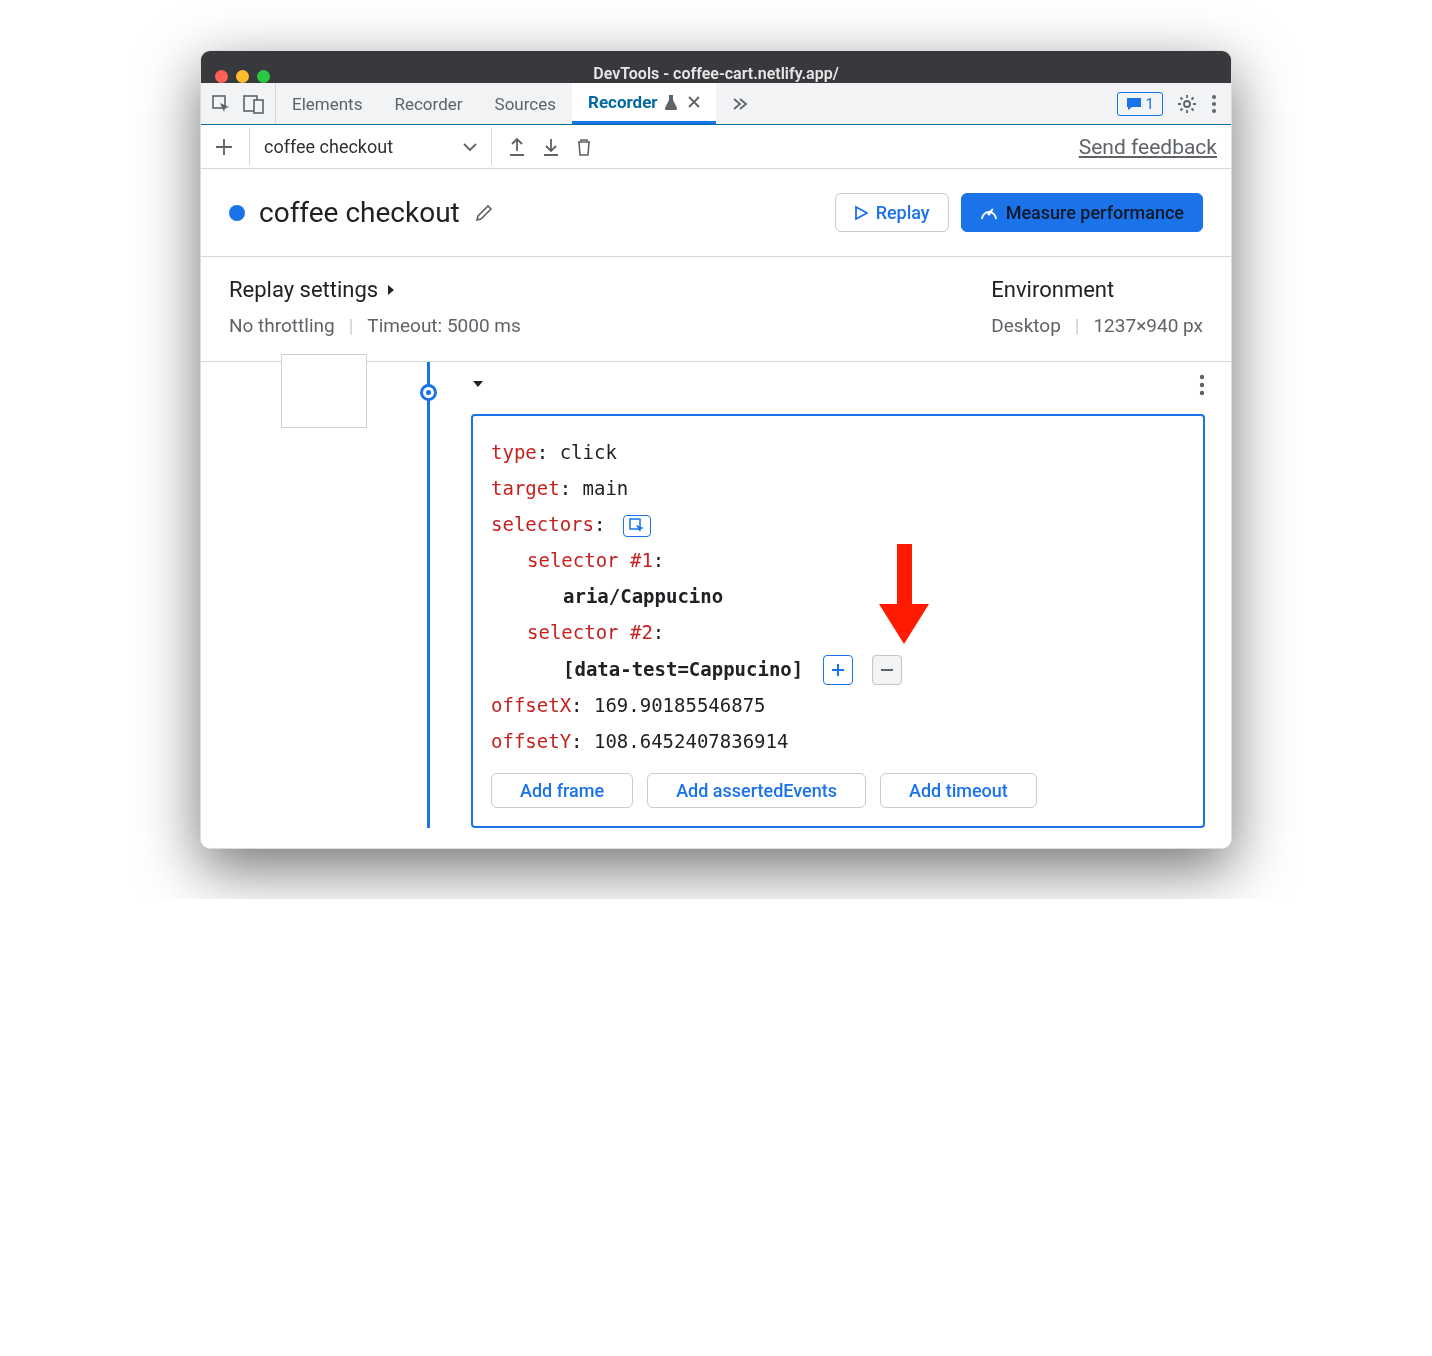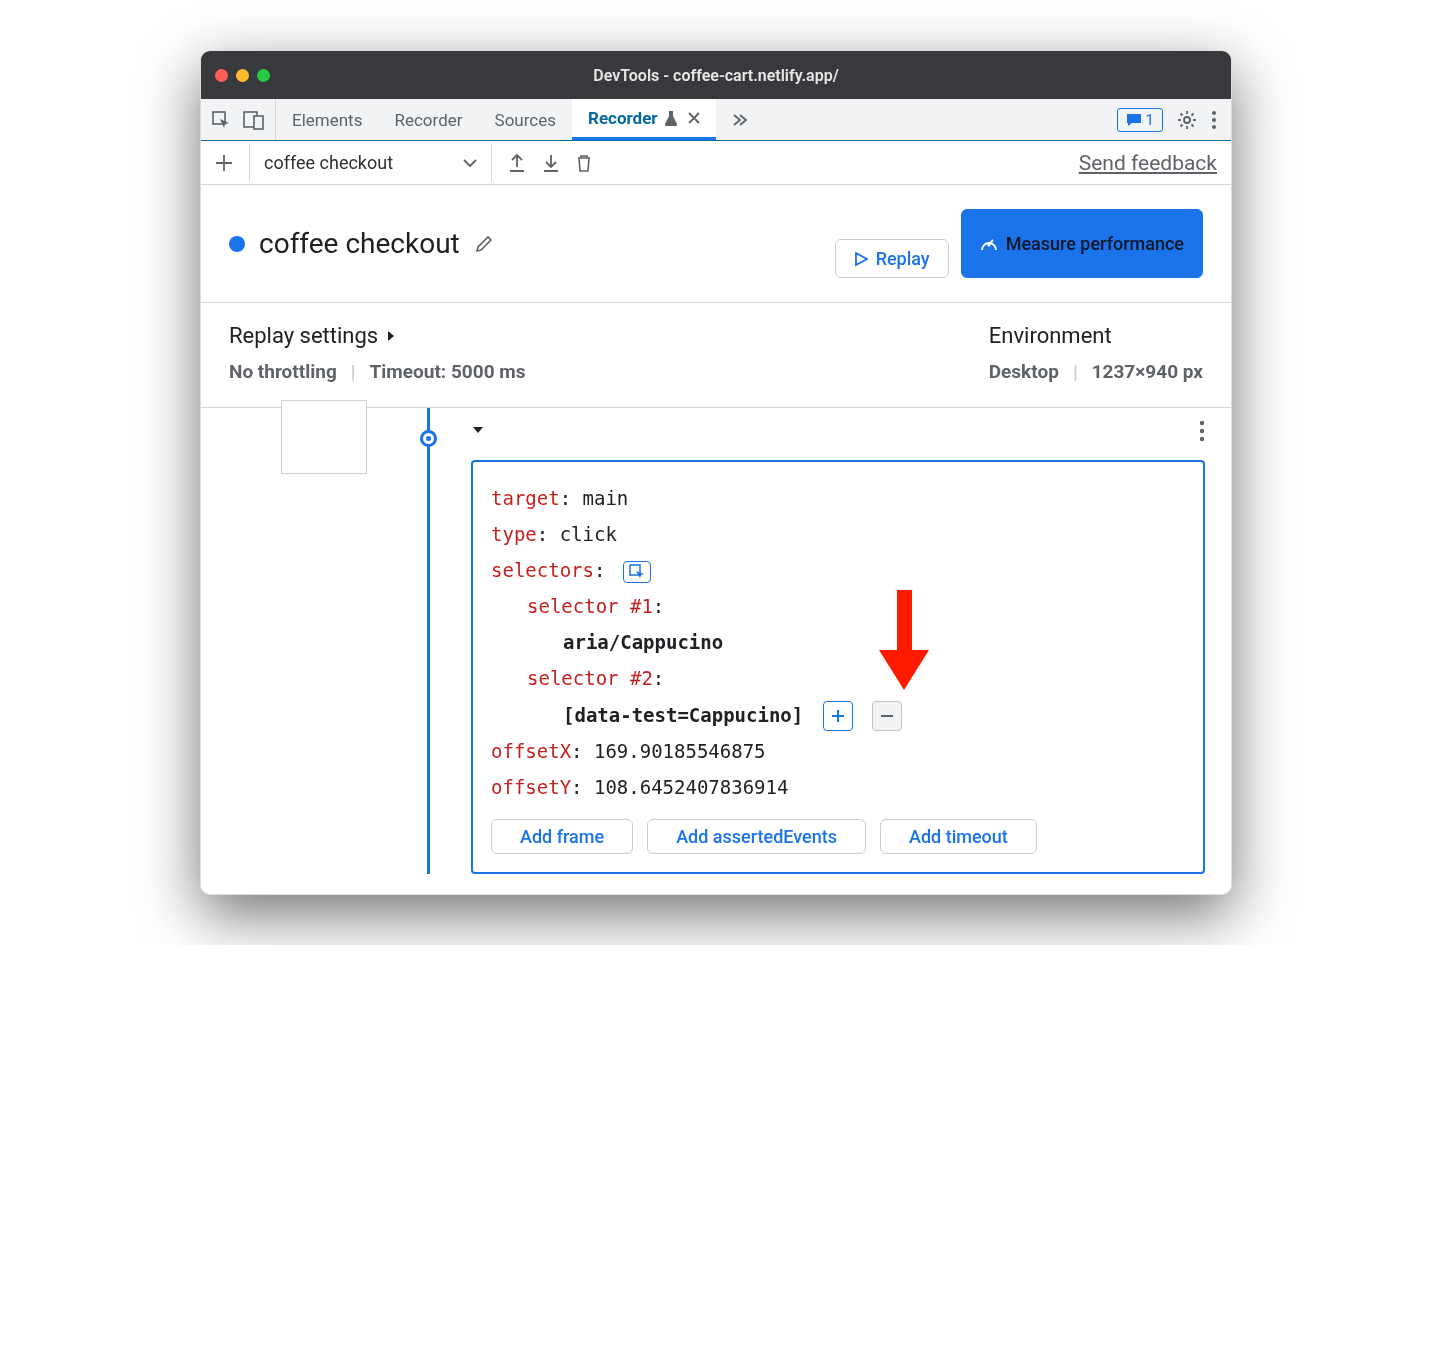--- a/index.html
+++ b/index.html
@@ -15,23 +15,23 @@
     width: 1032px;
     background: #fff;
     border-radius: 10px;
     box-shadow: 0 20px 60px rgba(0,0,0,0.55);
     overflow: hidden;
     border: 1px solid #ddd;
   }
   
   .titlebar {
     background: #38393c;
-    height: 48px;
+    height: 32px;
     display: flex;
-    align-items: center;
+    align-items: flex-end;
     position: relative;
   }
   .traffic { display: flex; gap: 8px; padding-left: 14px; }
   .tl { width: 13px; height: 13px; border-radius: 50%; }
   .tl.red { background: #ff5f57; }
   .tl.yellow { background: #febc2e; }
   .tl.green { background: #28c840; }
   .titletext {
     position: absolute; left: 0; right: 0; text-align: center;
     color: #e7e7e8; font-size: 16px; font-weight: 600; pointer-events: none;
@@ -74,29 +74,29 @@
     border-bottom:1px solid #d6d6d6;
   }
   .header .title-left { display:flex; align-items:center; gap:14px; }
   .blue-dot { width:16px; height:16px; border-radius:50%; background:#1a73e8; }
   .rec-title { font-size:28px; color:#202124; }
   .header .btns { display:flex; gap:12px; }
   .btn {
     border-radius:6px; font-size:18px; padding:8px 18px; cursor:pointer;
     display:flex; align-items:center; gap:8px; font-weight:500;
   }
-  .btn.outline { border:1px solid #ccc; color:#1a73e8; background:#fff;margin-top:30px; }
+  .btn.outline { border:1px solid #ccc; color:#1a73e8; background:#fff; }
   .btn.primary { background:#1a73e8; color:#0f172a; border:1px solid #1a73e8; }
   
   .settings {
     display:flex; justify-content:space-between; padding:20px 28px 24px 28px;
     border-bottom:1px solid #d6d6d6;
   }
   .sg-title { font-size:22px; color:#202124; margin-bottom:12px; display:flex; align-items:center; gap:8px;}
-  .sg-values { color:#5f6368; font-size:19px; display:flex; gap:14px;font-weight:bold; }
+  .sg-values { color:#5f6368; font-size:19px; display:flex; gap:14px; }
   .sg-values .sep { color:#ccc; }
   
   .timeline { display:flex; padding: 0 0 20px 0; background:#fff; position:relative; }
   .thumb-col { width:200px; padding:0 16px; }
   .thumb { width:86px; height:74px; border:1px solid #d0d0d0; background:#fff; margin-left:64px; position:relative; top:-8px;}
   .rail-col { width:70px; position:relative; }
   .rail-line { position:absolute; left:26px; top:0; bottom:0; width:3px; background:#1a73e8; }
   .rail-dot { position:absolute; left:19px; top:22px; width:17px; height:17px; border-radius:50%; background:#fff; border:3px solid #1a73e8; }
   .rail-dot::after { content:''; position:absolute; inset:3px; border-radius:50%; background:#1a73e8; }
   .content-col { flex:1; padding:12px 26px 0 0; }
@@ -323,22 +323,22 @@
             </svg>
         </span>
       </div>
 
       <div class="detail-box">
         <div class="arrow">
           <div class="shaft"></div>
             <div class="head"></div>
         </div>
 
+        <div><span class="k">type</span><span>: click</span></div>
         <div><span class="k">target</span><span>: main</span></div>
-        <div><span class="k">type</span><span>: click</span></div>
         <div>
           <span class="k">selectors</span><span>:</span>
           <span class="pick-btn">
             <svg width="18" height="18" viewBox="0 0 18 18">
                 <rect x="2" y="2" width="10" height="10" fill="none" stroke="#1a73e8" stroke-width="1.5"></rect>
                 <path d="M8 8l8 3-3 1-1 3z" fill="#1a73e8"></path>
               </svg>
           </span>
         </div>
         <div class="indent1"><span class="k">selector #1</span><span>:</span></div>

